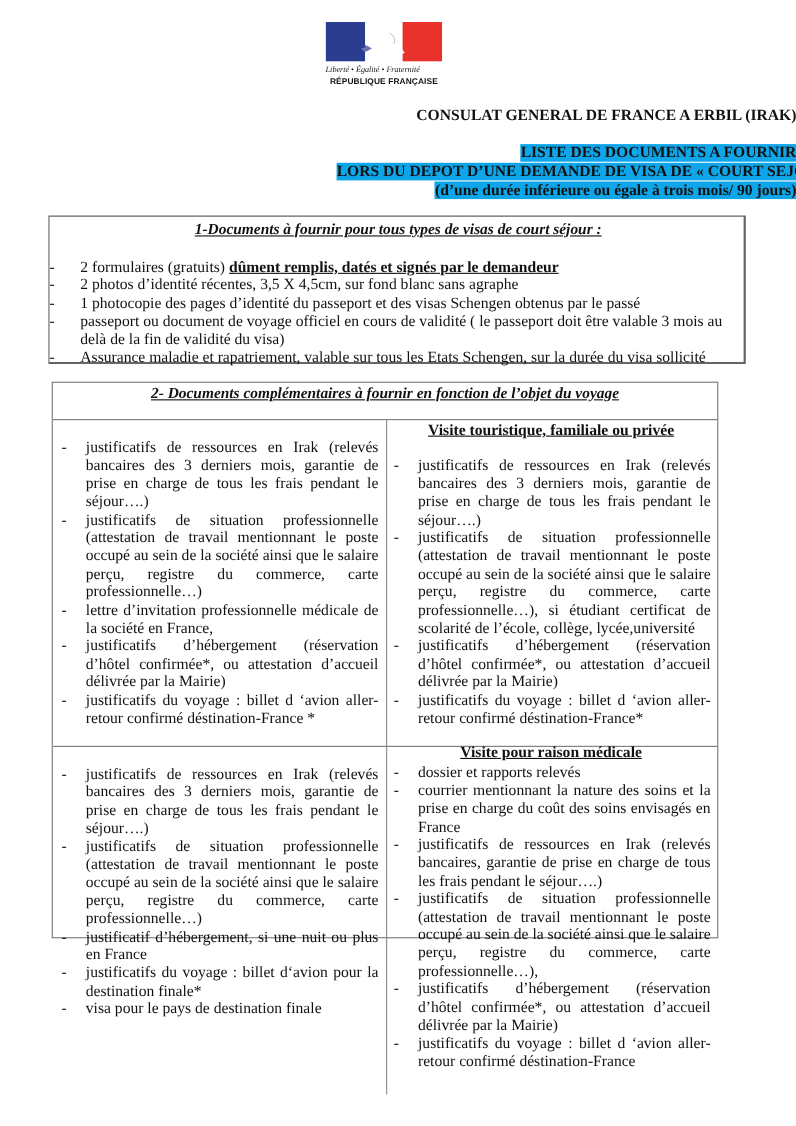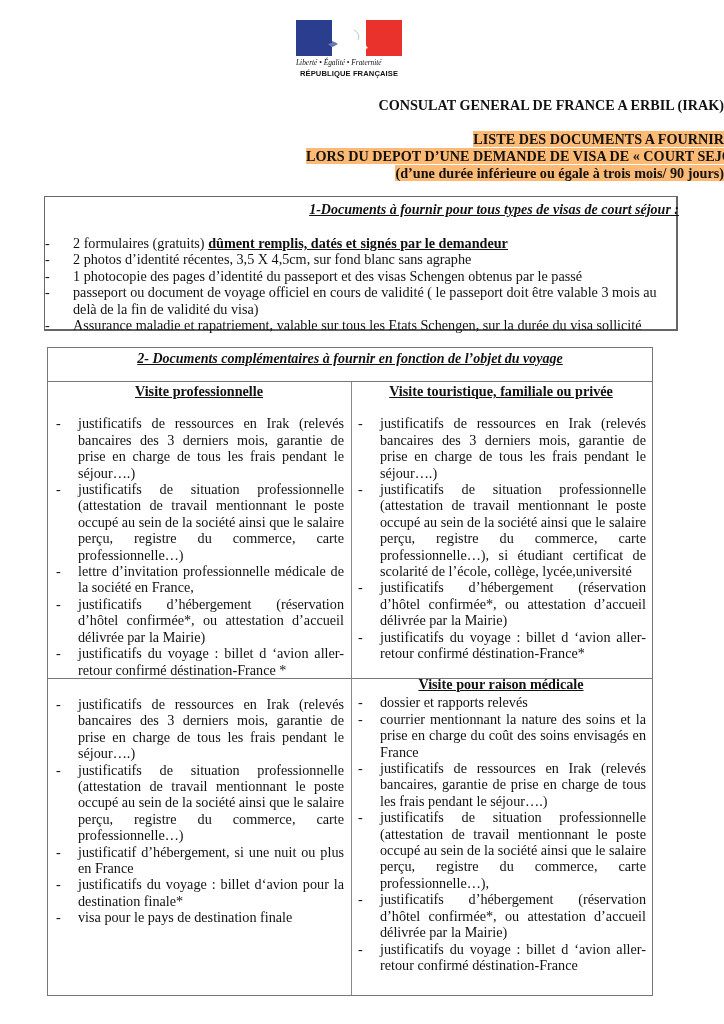--- a/index.html
+++ b/index.html
@@ -11,39 +11,39 @@
   #logo { left: 296px; top: 20px; width: 106px; height: 64px; }
   #logo .flag { position: absolute; left: 0; top: 0; width: 106px; height: 36px; }
   #logo .motto { position: absolute; left: 0; top: 38px; width: 106px; 
                  font-size: 7.4px; font-style: italic; white-space: nowrap; }
   #logo .rf { position: absolute; left: 0; top: 49px; width: 106px; text-align: center;
               font-size: 7.6px; font-weight: bold; letter-spacing: 0.1px; white-space: nowrap;
               font-family: "Liberation Sans", sans-serif; }
 
   .center { text-align: right; width: 724px; left: 0; white-space: nowrap; }
   #consulat { top: 97px; font-size: 14.2px; font-weight: bold; }
-  .hl { background: #fdba74; font-weight: bold; font-size: 14.2px; }
+  .hl { background: #0ea5e9; font-weight: bold; font-size: 14.2px; }
   #t1 { top: 130px; }
   #t2 { top: 147px; padding-left: 40px; }
   #t3 { top: 164px; }
 
   
   #box1 { left: 44px; top: 196px; width: 634px; height: 135px; border: 1px solid #666;
           border-right-width: 2px; border-bottom-width: 2px; box-sizing: border-box; }
-  #box1-title { left: 0; top: 5px; width: 634px; text-align: right; font-size: 14px;
+  #box1-title { left: 0; top: 5px; width: 634px; text-align: center; font-size: 14px;
                 font-weight: bold; font-style: italic; text-decoration: underline; }
   .ul { list-style: none; margin: 0; padding: 0; }
   .ul li { position: relative; padding-left: 28px; font-size: 14.2px; line-height: 16.4px; }
   .ul li .dash { position: absolute; left: 0; top: 0; }
   #box1 .ul { position: absolute; left: 0; top: 38px; width: 620px; }
   #box1 .ul li { padding-left: 28px; }
   b.ulb { text-decoration: underline; }
 
   
-  #tbl2 { left: 47px; top: 347px; width: 606px; height: 649px; border: 1px solid #777; box-sizing: border-box; }
+  #tbl2 { left: 47px; top: 347px; width: 606px; height: 506px; border: 1px solid #777; box-sizing: border-box; }
   #tbl2 .hline { position: absolute; left: 0; width: 604px; height: 1px; background: #777; }
   #tbl2 .vline { position: absolute; left: 303px; width: 1px; background: #888; top: 34px; height: 613px; }
   #tbl2-title { left: 0; top: 3px; width: 604px; text-align: center; font-size: 14px;
                 font-weight: bold; font-style: italic; text-decoration: underline; white-space: nowrap; }
   .cell { position: absolute; width: 290px; }
   .cell-title { text-align: center; font-weight: bold; text-decoration: underline; font-size: 14.2px; line-height: 16.4px; }
   .cell .ul li { padding-left: 24px; text-align: justify; }
   .cell .ul li .dash { left: 2px; }
 </style>
 </head>
@@ -93,21 +93,20 @@
   </ul>
 </div>
 
 <div id="tbl2" class="abs">
   <div id="tbl2-title" class="abs">2- Documents complémentaires à fournir en fonction de l’objet du voyage</div>
   <div class="hline" style="top:33px"></div>
   <div class="hline" style="top:330px"></div>
   <div class="vline"></div>
 
   <div class="cell" style="left:6px; top:35px;">
-    <div class="cell-title">Visite professionnelle</div>
     <ul class="ul" style="margin-top:16px">
         <li><span class="dash">-</span><span>justificatifs de ressources en Irak (relevés bancaires des 3 derniers mois, garantie de prise en charge de tous les frais pendant le séjour….)</span></li>
         <li><span class="dash">-</span><span>justificatifs de situation professionnelle (attestation de travail mentionnant le poste occupé au sein de la société ainsi que le salaire perçu, registre du commerce, carte professionnelle…)</span></li>
         <li><span class="dash">-</span><span>lettre d’invitation professionnelle médicale de la société en France,</span></li>
         <li><span class="dash">-</span><span>justificatifs d’hébergement (réservation d’hôtel confirmée*, ou attestation d’accueil délivrée par la Mairie)</span></li>
         <li><span class="dash">-</span><span>justificatifs du voyage : billet d ‘avion aller-retour confirmé déstination-France *</span></li>
       </ul>
   </div>
 
   <div class="cell" style="left:308px; top:35px;">

